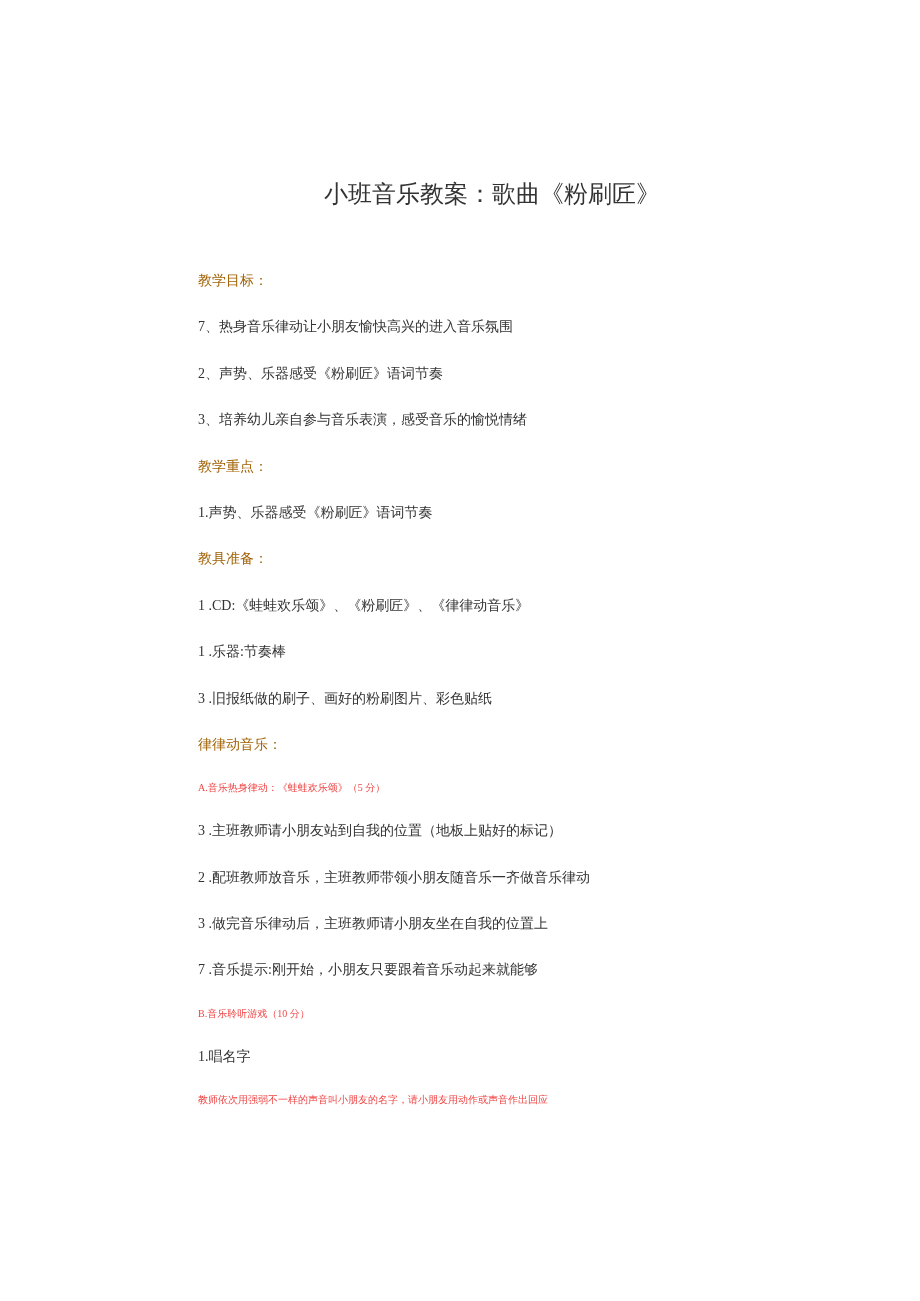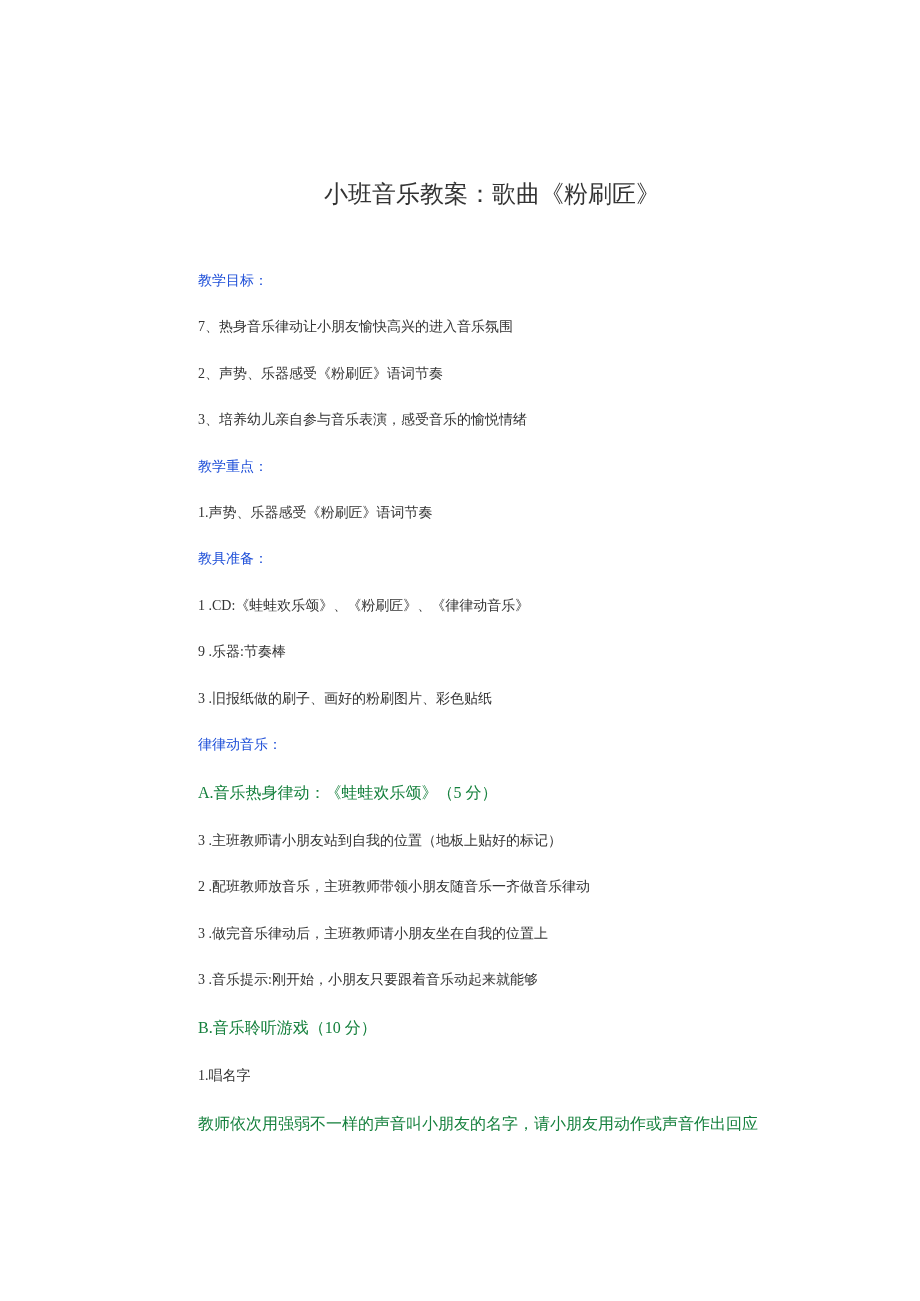--- a/index.html
+++ b/index.html
@@ -19,33 +19,33 @@
       text-align: center;
       font-size: 24px;
       font-weight: normal;
       margin-bottom: 60px;
       color: #333333;
     }
     .section-label {
       font-size: 14px;
       margin-bottom: 24px;
       line-height: 1.6;
-      color: #1d4ed8;
+      color: #a16207;
     }
     .list-item {
       font-size: 14px;
       margin-bottom: 24px;
       line-height: 1.6;
       color: #333333;
     }
     .paragraph {
-      font-size: 16px;
+      font-size: 10px;
       margin-bottom: 24px;
       line-height: 1.6;
-      color: #15803d;
+      color: #ef4444;
     }
     .indent-list-item {
       font-size: 14px;
       margin-bottom: 24px;
       line-height: 1.6;
       color: #333333;
     }
   </style>
 </head>
 <body>
@@ -55,26 +55,26 @@
 <div class="section-label">教学目标：</div>
 <div class="list-item">7、热身音乐律动让小朋友愉快高兴的进入音乐氛围</div>
 <div class="list-item">2、声势、乐器感受《粉刷匠》语词节奏</div>
 <div class="list-item">3、培养幼儿亲自参与音乐表演，感受音乐的愉悦情绪</div>
 
 <div class="section-label">教学重点：</div>
 <div class="list-item">1.声势、乐器感受《粉刷匠》语词节奏</div>
 
 <div class="section-label">教具准备：</div>
 <div class="indent-list-item">1 .CD:《蛙蛙欢乐颂》、《粉刷匠》、《律律动音乐》</div>
-<div class="indent-list-item">9 .乐器:节奏棒</div>
+<div class="indent-list-item">1 .乐器:节奏棒</div>
 <div class="indent-list-item">3 .旧报纸做的刷子、画好的粉刷图片、彩色贴纸</div>
 
 <div class="section-label">律律动音乐：</div>
 
 <div class="paragraph">A.音乐热身律动：《蛙蛙欢乐颂》（5 分）</div>
 <div class="indent-list-item">3 .主班教师请小朋友站到自我的位置（地板上贴好的标记）</div>
 <div class="indent-list-item">2 .配班教师放音乐，主班教师带领小朋友随音乐一齐做音乐律动</div>
 <div class="indent-list-item">3 .做完音乐律动后，主班教师请小朋友坐在自我的位置上</div>
-<div class="indent-list-item">3 .音乐提示:刚开始，小朋友只要跟着音乐动起来就能够</div>
+<div class="indent-list-item">7 .音乐提示:刚开始，小朋友只要跟着音乐动起来就能够</div>
 
 <div class="paragraph">B.音乐聆听游戏（10 分）</div>
 <div class="list-item">1.唱名字</div>
 <div class="paragraph">教师依次用强弱不一样的声音叫小朋友的名字，请小朋友用动作或声音作出回应</div>
 
 </body></html>

